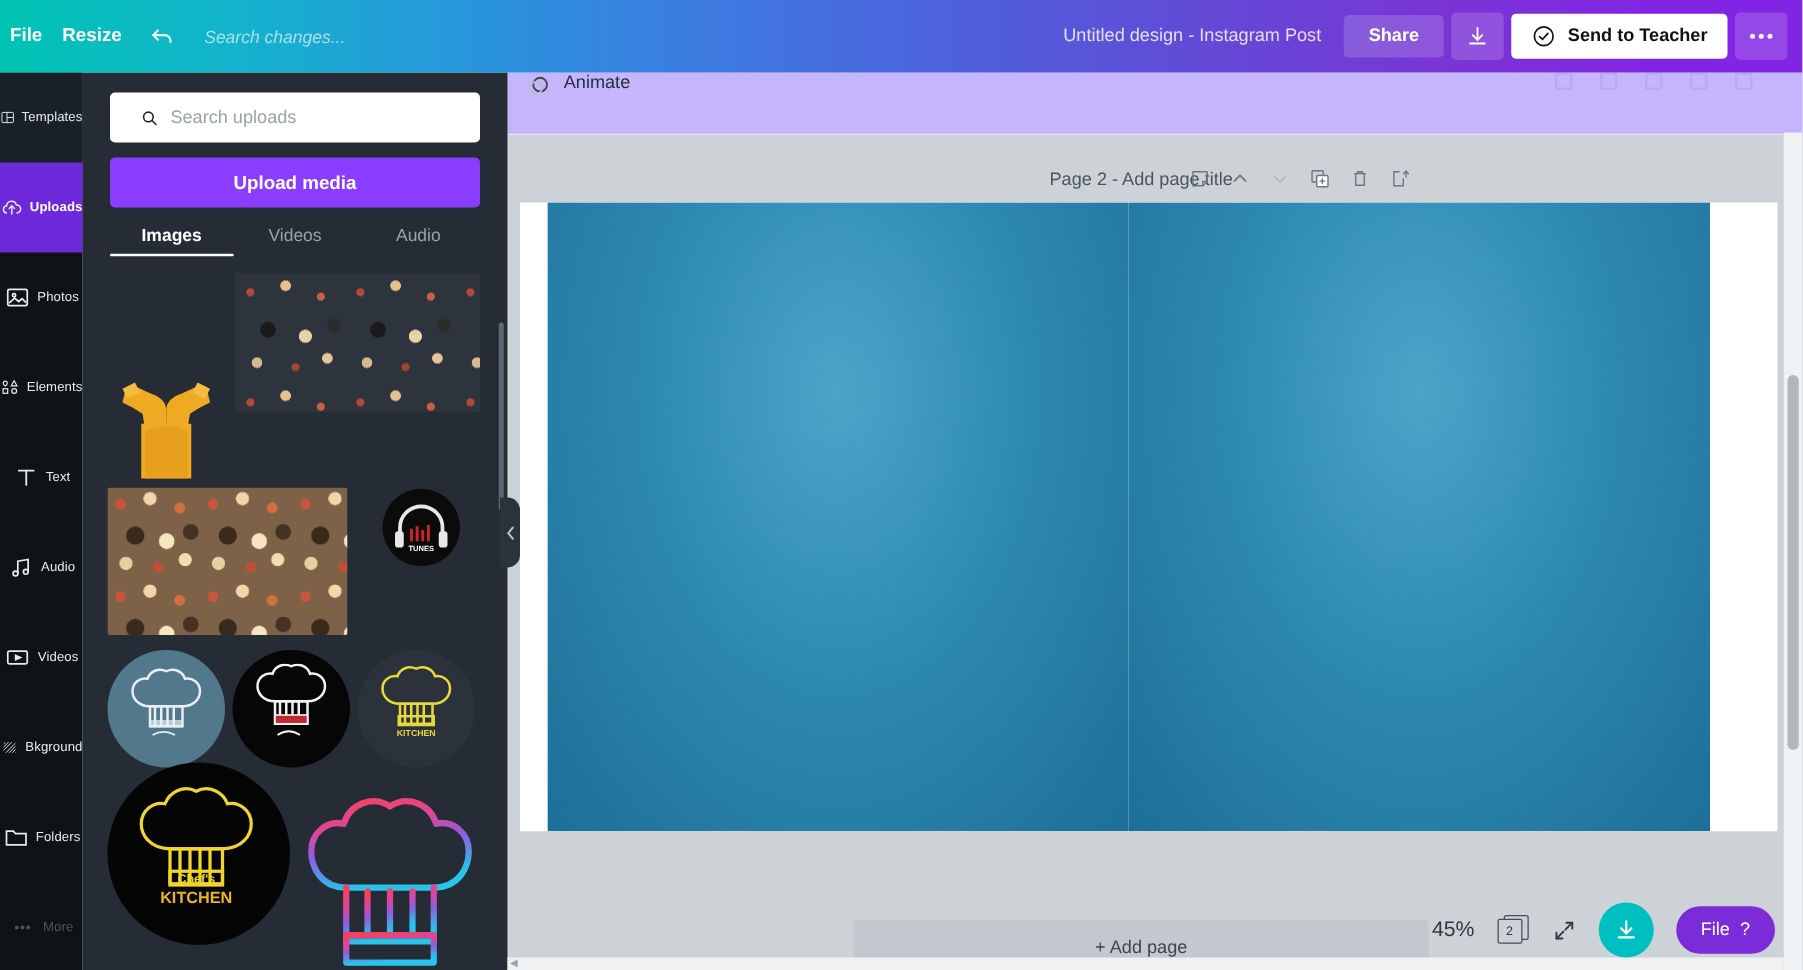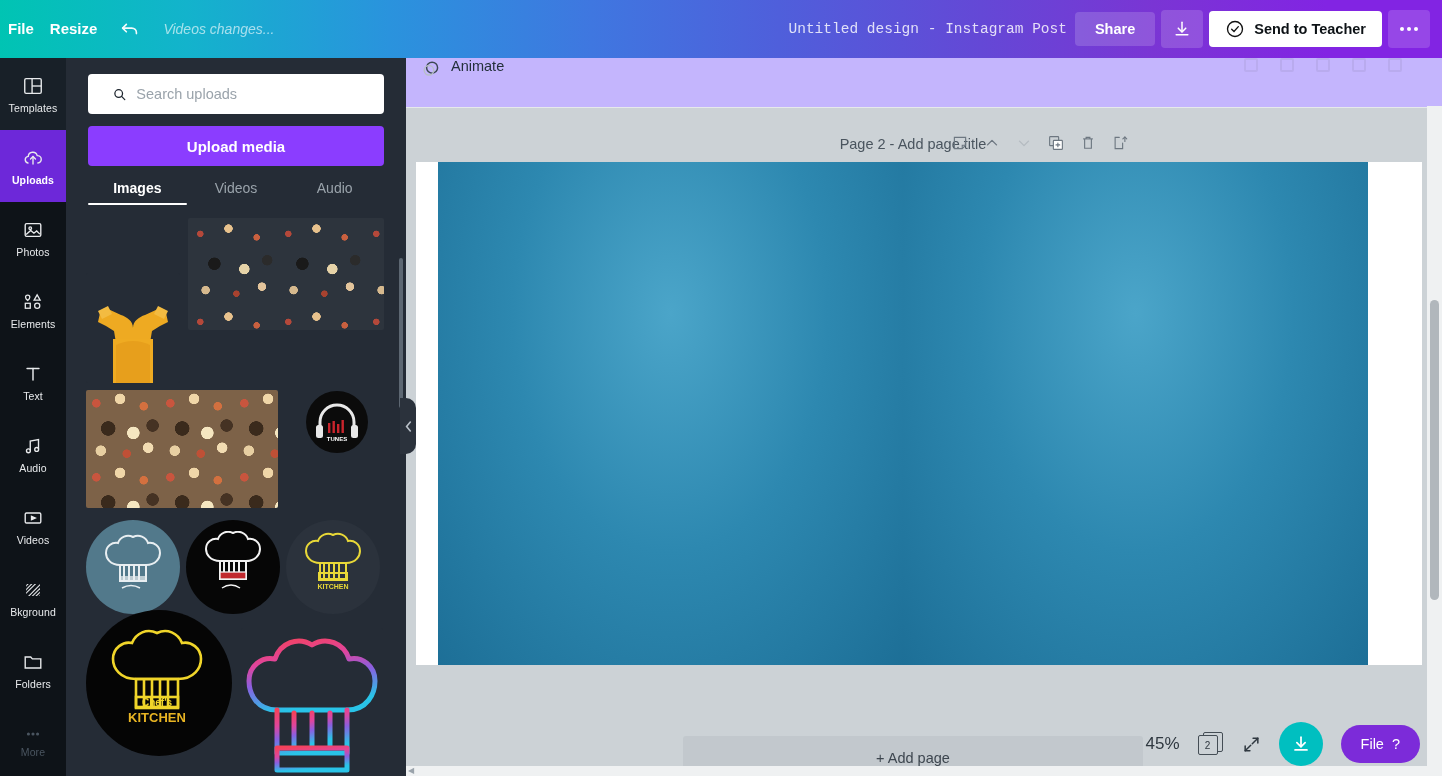--- a/index.html
+++ b/index.html
@@ -24,21 +24,21 @@
     padding: 0 8px; line-height: 58px; cursor: pointer;
   }
   .tb-undo {
     color: #fff; opacity: .95; padding: 0 14px; display: flex; align-items: center; cursor: pointer;
   }
   .tb-saving {
     color: rgba(255,255,255,.62); font-size: 14px; font-style: italic;
     margin-left: 8px; white-space: nowrap;
   }
   .tb-right { margin-left: auto; display: flex; align-items: center; padding-right: 12px; gap: 6px; }
-  .tb-title { color: rgba(255,255,255,.82); font-size: 14.5px; margin-right: 2px; white-space: nowrap; font-family: Liberation Mono, monospace; }
+  .tb-title { color: rgba(255,255,255,.82); font-size: 14.5px; margin-right: 12px; white-space: nowrap; }
   .tb-share {
     color: #fff; font-size: 14.5px; font-weight: bold; background: rgba(255,255,255,.16);
     padding: 9px 20px; border-radius: 4px; cursor: pointer;
   }
   .tb-dl {
     background: rgba(255,255,255,.16); width: 42px; height: 38px; border-radius: 4px;
     display: flex; align-items: center; justify-content: center; cursor: pointer;
   }
   .tb-send {
     background: #fff; border-radius: 4px; display: flex; align-items: center; gap: 9px;
@@ -50,21 +50,21 @@
     display: flex; align-items: center; justify-content: center; gap: 3px; cursor: pointer;
   }
   .dot3 { width: 4px; height: 4px; border-radius: 50%; background: #fff; }
 
   
   .rail {
     position: absolute; left: 0; top: 58px; width: 66px; height: 718px;
     background: #0e1318; z-index: 30;
   }
   .rail-item {
-    width: 66px; height: 72px; display: flex; flex-direction: column;
+    width: 66px; height: 72px; display: flex; flex-direction: row;
     align-items: center; justify-content: center; gap: 5px; cursor: pointer;
     color: #e8eaec;
   }
   .rail-item.active { background: #6d28d9; }
   .rail-item.first-active { background: #182028; }
   .rail-label { font-size: 10.5px; letter-spacing: .1px; }
   .rail-item.active .rail-label { font-weight: bold; color: #fff; }
   .rail-item.dim { color: #4a5560; }
 
   
@@ -245,21 +245,21 @@
   <div class="topbar">
     <div class="tb-left">
       <div class="tb-menu">File</div>
       <div class="tb-menu">Resize</div>
       <div class="tb-undo">
         <svg width="22" height="22" viewBox="0 0 24 24" fill="none" stroke="#fff" stroke-width="1.8" stroke-linecap="round" stroke-linejoin="round">
           <path d="M8 7 L4 11 L8 15"></path>
             <path d="M4 11 H14 a5 5 0 0 1 5 5 v1"></path>
         </svg>
       </div>
-      <div class="tb-saving">Videos changes...</div>
+      <div class="tb-saving">Search changes...</div>
     </div>
     <div class="tb-right">
       <div class="tb-title">Untitled design - Instagram Post</div>
       <div class="tb-share">Share</div>
       <div class="tb-dl">
         <svg width="20" height="20" viewBox="0 0 24 24" fill="none" stroke="#fff" stroke-width="1.8" stroke-linecap="round">
           <path d="M12 4 V15"></path>
             <path d="M7.5 11 L12 15.5 L16.5 11"></path>
             <path d="M5 19 H19"></path>
         </svg>

